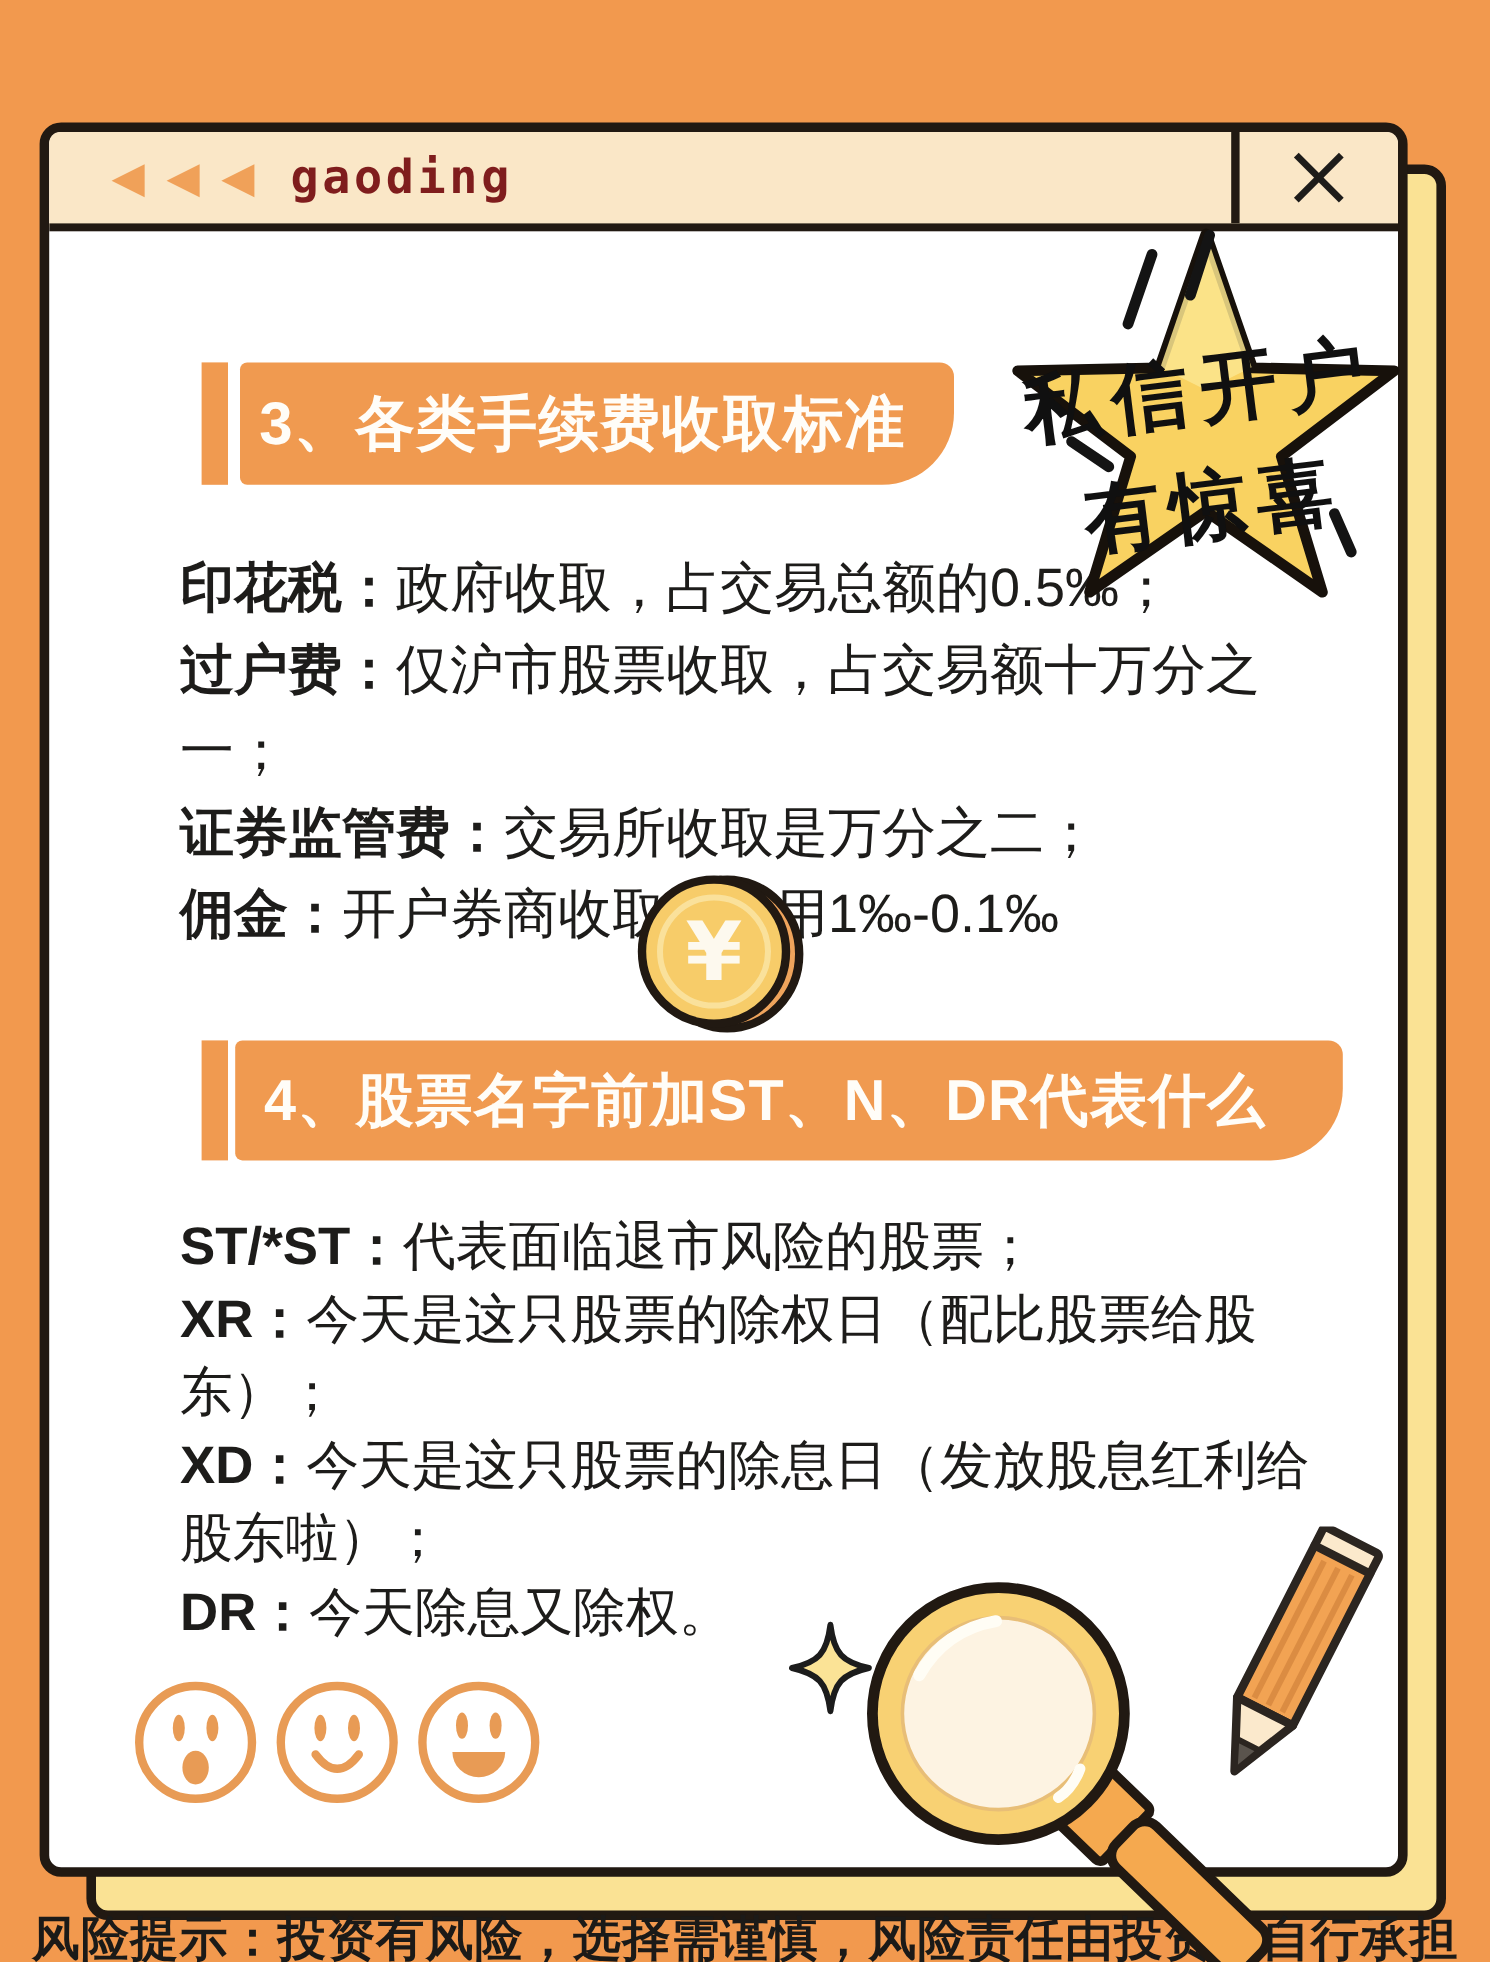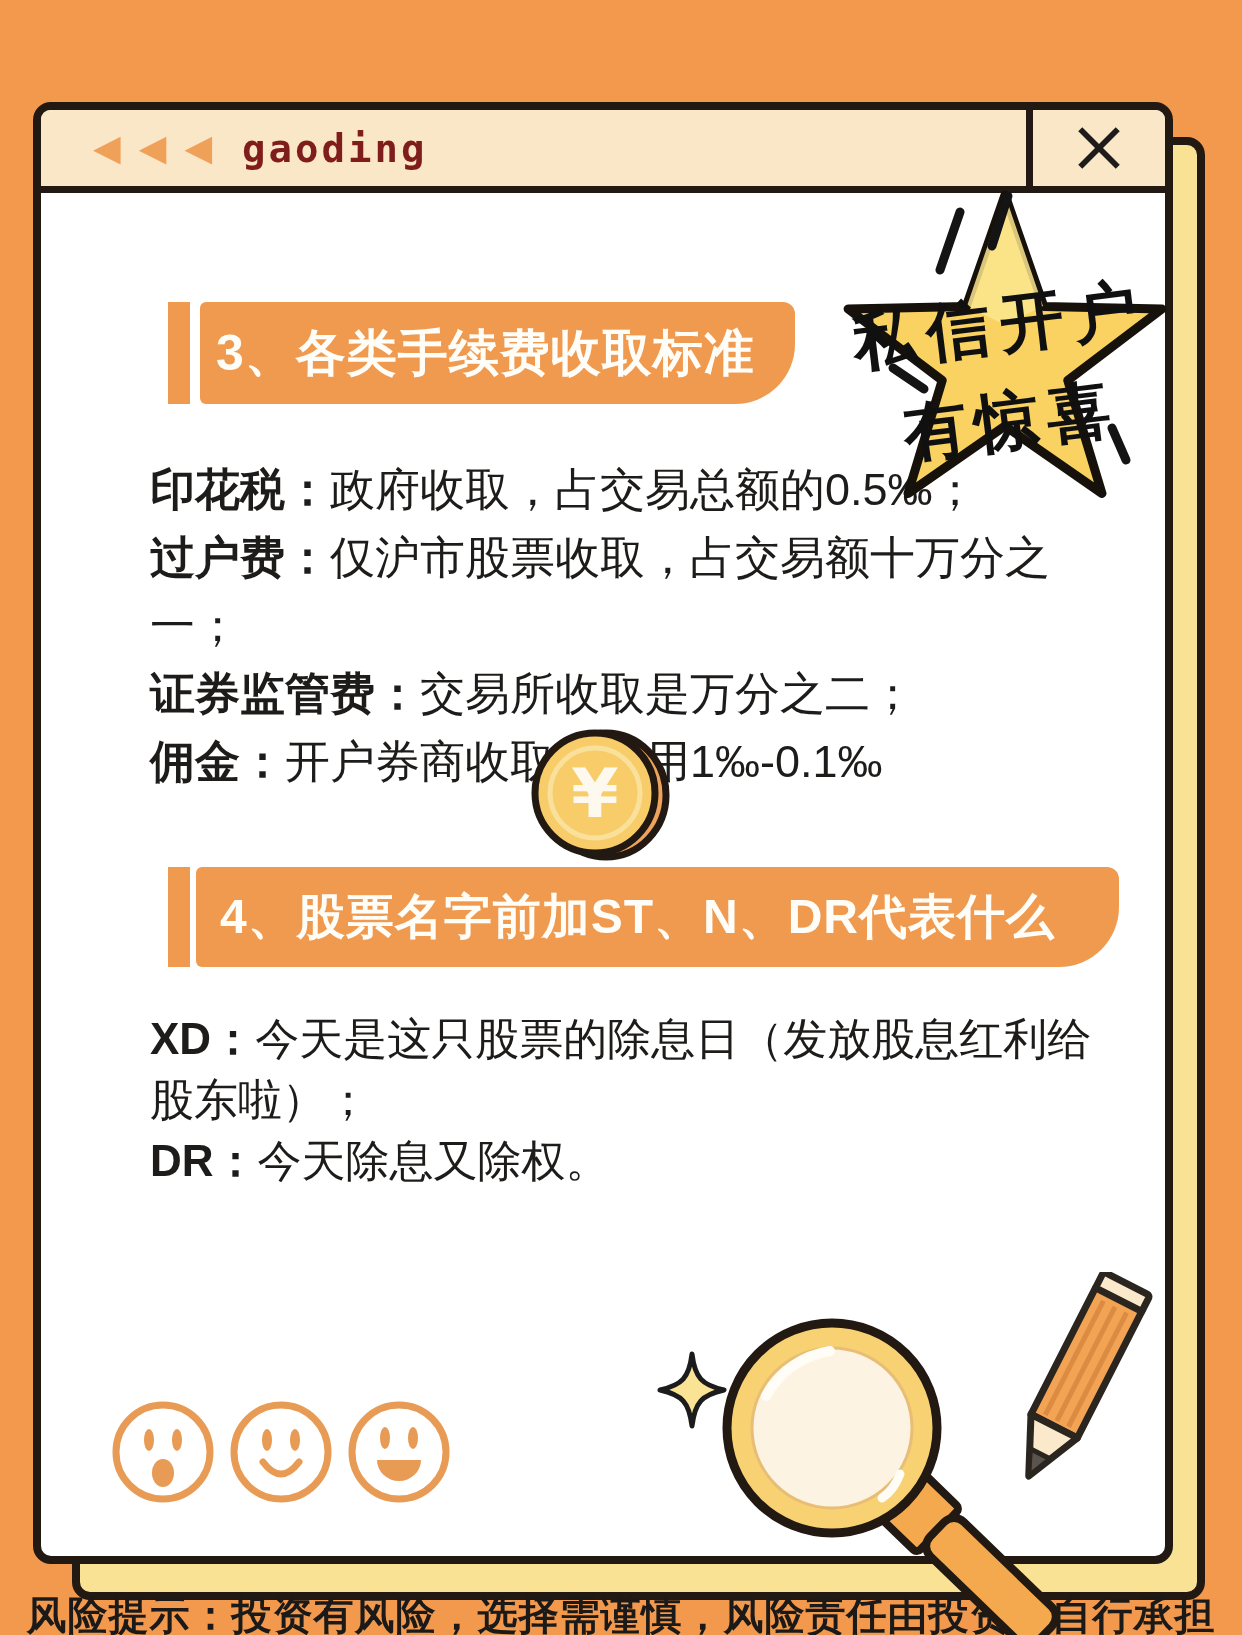--- a/index.html
+++ b/index.html
@@ -94,20 +94,22 @@
     <circle cx="70" cy="71" r="45" fill="none" stroke="#FAE19B" stroke-width="5"></circle>
     <text x="70" y="95" text-anchor="middle" font-size="68" font-weight="bold" fill="#FDF9EE" font-family="'DejaVu Sans',sans-serif">¥</text>
   </svg>
 
   <div class="abs accent-bar bar-4"></div>
   <div class="abs banner banner-4">
     <span>4、股票名字前加ST、N、DR代表什么</span>
   </div>
 
   <div class="abs textblock prefixes">
+    <div><span class="lbl">ST/*ST：</span><span>代表面临退市风险的股票；</span></div>
+    <div><span class="lbl">XR：</span><span>今天是这只股票的除权日（配比股票给股东）；</span></div>
     <div><span class="lbl">XD：</span><span>今天是这只股票的除息日（发放股息红利给股东啦）；</span></div>
     <div><span class="lbl">DR：</span><span>今天除息又除权。</span></div>
   </div>
 
   <svg class="abs emojis" width="360" height="112" viewBox="0 0 360 112">
     <g>
       <circle cx="58" cy="54" r="47" fill="#FFFFFF" stroke="#E89B55" stroke-width="7"></circle>
       <ellipse cx="44" cy="42" rx="5" ry="11" fill="#E89B55"></ellipse>
       <ellipse cx="72" cy="42" rx="5" ry="11" fill="#E89B55"></ellipse>
       <ellipse cx="58" cy="75" rx="11" ry="14" fill="#E89B55"></ellipse>

